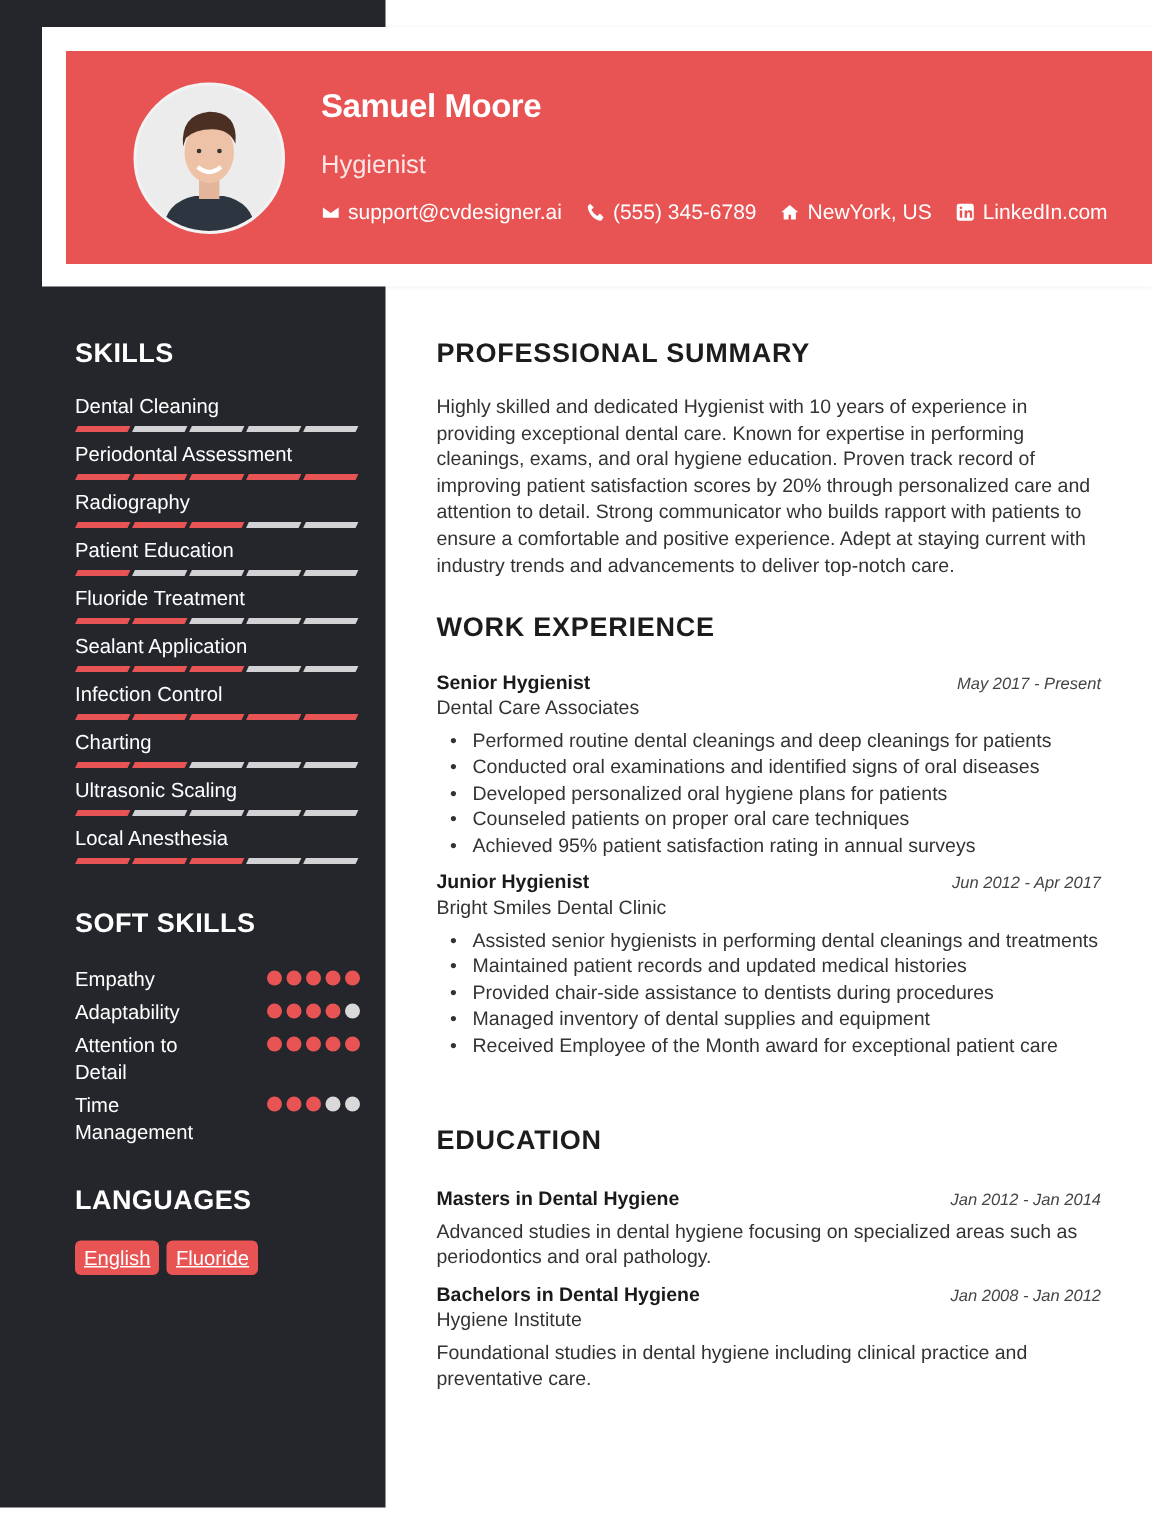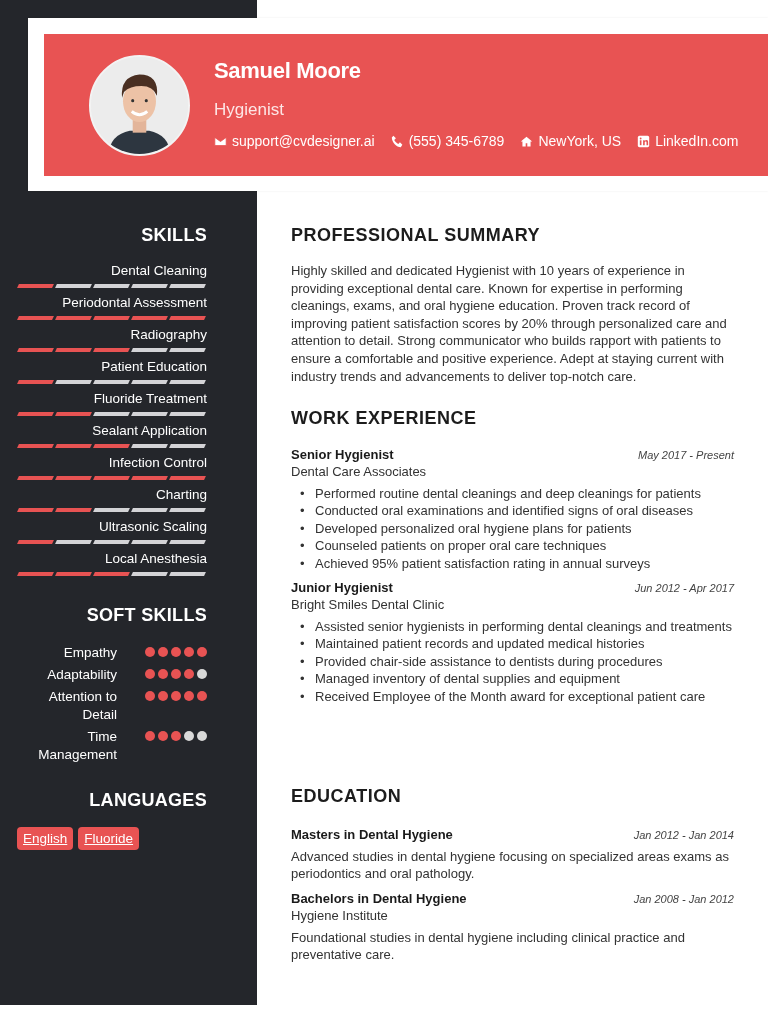--- a/index.html
+++ b/index.html
@@ -35,21 +35,21 @@
   }
   .contacts {
     position: absolute; left: 214px; top: 133px;
     display: flex; gap: 16px; font-size: 14px; color: #fff;
   }
   .contact { display: flex; align-items: center; gap: 5px; white-space: nowrap; }
   .contact .ico { width: 13px; height: 13px; display: inline-flex; align-items: center; justify-content: center; }
   .contact .ico svg { width: 13px; height: 13px; fill: #fff; }
 
   
-  .side { position: absolute; left: 17px; width: 190px; color: #fff; text-align: right; }
+  .side { position: absolute; left: 50px; width: 190px; color: #fff; }
   .side h2 { font-size: 18px; font-weight: bold; letter-spacing: 0.3px; color: #fff; }
   .skills-sec { top: 225px; }
   .skills-sec h2 { margin-bottom: 17px; }
   .skill { height: 32px; }
   .skill-label { font-size: 13.5px; color: #fff; line-height: 16px; }
   .skill-bar { display: flex; gap: 3px; margin-top: 5px; margin-left: 1px; }
   .seg {
     width: 35px; height: 4px; background: #d3d3d6;
     transform: skewX(-25deg);
   }
@@ -70,21 +70,21 @@
     background: #e85353; color: #fff; font-size: 13.5px;
     padding: 4px 6px; border-radius: 4px; line-height: 15px;
   }
 
   
   .main { position: absolute; left: 291px; width: 443px; }
   .main h2 { font-size: 18px; font-weight: bold; color: #1c1c1c; letter-spacing: 0.5px; }
   .summary-sec { top: 225px; }
   .summary-sec p { margin-top: 16px; font-size: 13px; line-height: 17.6px; color: #333; }
   .work-sec { top: 408px; }
-  .edu-sec { top: 750px; margin-top: 36px; }
+  .edu-sec { top: 750px; }
   .entry-head { display: flex; justify-content: space-between; align-items: baseline; }
   .entry-title { font-size: 13px; font-weight: bold; color: #1a1a1a; }
   .entry-date { font-size: 11px; font-style: italic; color: #444; }
   .entry-org { font-size: 13px; color: #333; margin-top: 2px; }
   ul.bullets { list-style: none; margin-top: 6px; }
   ul.bullets li {
     position: relative; padding-left: 24px; font-size: 13px; line-height: 17.4px; color: #333;
   }
   ul.bullets li::before {
     content: "•"; position: absolute; left: 9px; top: 0; color: #333;
@@ -352,21 +352,21 @@
 </div>
 
 <div class="main edu-sec">
   <h2 style="margin-bottom:20px;">EDUCATION</h2>
   <div id="edu-list">
       <div class="entry">
         <div class="entry-head">
           <span class="entry-title">Masters in Dental Hygiene</span>
           <span class="entry-date">Jan 2012 - Jan 2014</span>
         </div>
-        <div class="entry-desc">Advanced studies in dental hygiene focusing on specialized areas exams as periodontics and oral pathology.</div>
+        <div class="entry-desc">Advanced studies in dental hygiene focusing on specialized areas such as periodontics and oral pathology.</div>
       </div>
       <div class="entry" style="margin-top: 8px;">
         <div class="entry-head">
           <span class="entry-title">Bachelors in Dental Hygiene</span>
           <span class="entry-date">Jan 2008 - Jan 2012</span>
         </div>
         <div class="entry-org">Hygiene Institute</div>
         <div class="entry-desc">Foundational studies in dental hygiene including clinical practice and preventative care.</div>
       </div>
     </div>

